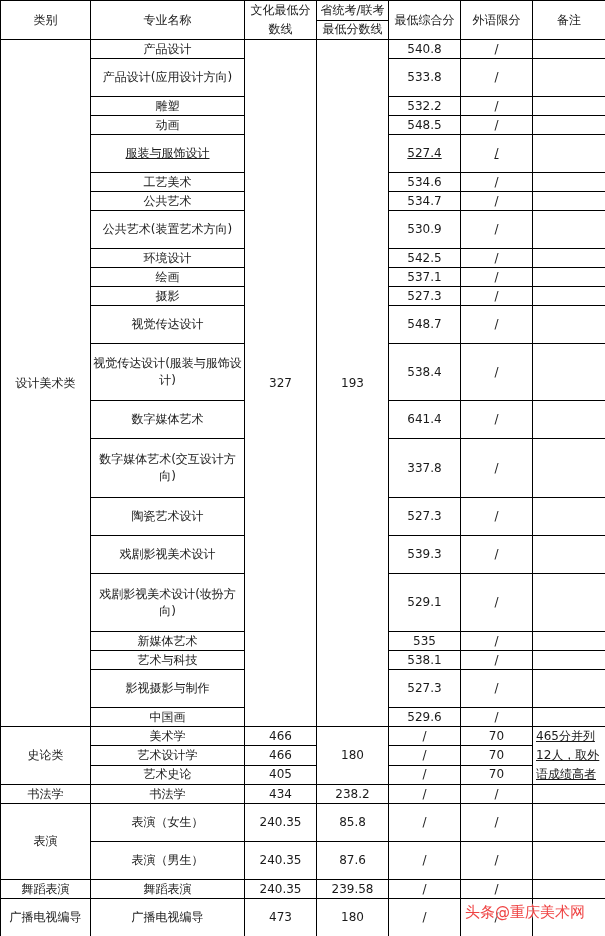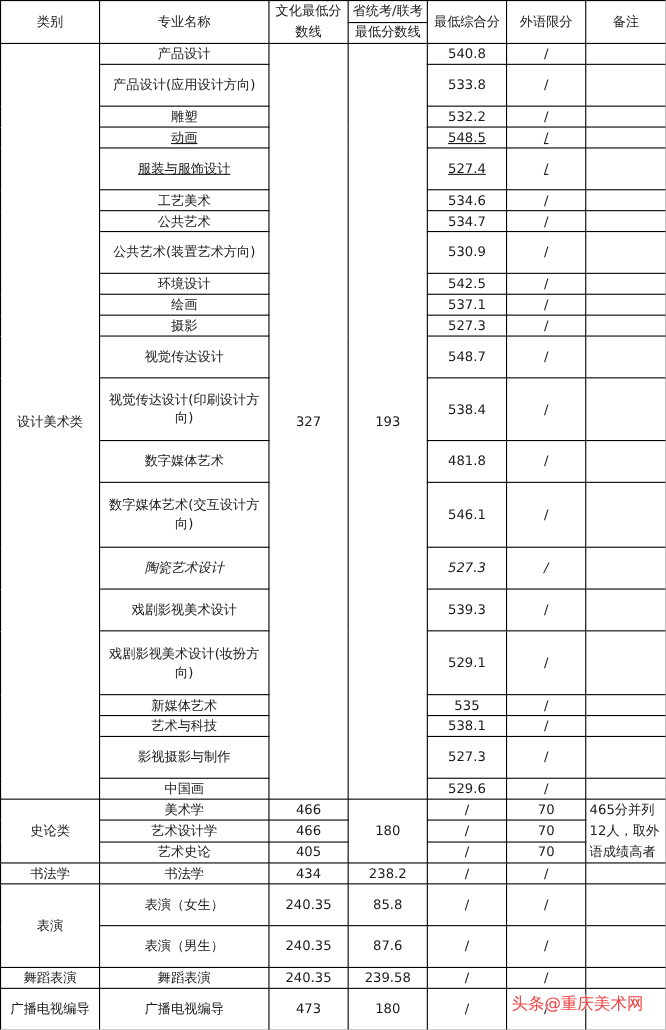--- a/index.html
+++ b/index.html
@@ -3,21 +3,21 @@
 <meta charset="utf-8">
 <style>
   html, body { margin:0; padding:0; background:#ffffff; }
   body { width:605px; height:936px; position:relative; overflow:hidden;
          font-family:"DejaVu Sans", sans-serif; color:#1a1a1a; }
   table { border-collapse:collapse; table-layout:fixed; position:absolute; left:0; top:0;
           width:605px; font-size:12px; }
   td, th { border:1px solid #000; padding:0 2px; text-align:center; vertical-align:middle;
            font-weight:normal; line-height:17px; overflow:hidden; }
   th { font-size:12px; }
-  .note { text-align:left; line-height:19px; padding-left:3px; vertical-align:top; padding-top:0; }
+  .note { text-align:left; line-height:19px; padding-left:3px; vertical-align:top; padding-top:0;text-decoration:underline; }
   .watermark { position:absolute; left:465px; top:903px; font-size:15px; color:#ef4444;
                letter-spacing:0px; white-space:nowrap; text-shadow:0 0 2px #fff, 0 0 2px #fff;
                font-family:"DejaVu Sans", sans-serif; }
 </style>
 </head>
 <body>
 
 <table>
   <colgroup>
     <col style="width:90px">
@@ -57,21 +57,21 @@
         <td>533.8</td>
         <td>/</td>
         <td></td>
       </tr>
       <tr style="height: 19px;">
         <td>雕塑</td>
         <td>532.2</td>
         <td>/</td>
         <td></td>
       </tr>
-      <tr style="height: 19px; text-decoration: underline;">
+      <tr style="height: 19px;">
         <td>动画</td>
         <td>548.5</td>
         <td>/</td>
         <td></td>
       </tr>
       <tr style="height: 38px; text-decoration: underline;">
         <td>服装与服饰设计</td>
         <td>527.4</td>
         <td>/</td>
         <td></td>
@@ -112,38 +112,38 @@
         <td>/</td>
         <td></td>
       </tr>
       <tr style="height: 38px;">
         <td>视觉传达设计</td>
         <td>548.7</td>
         <td>/</td>
         <td></td>
       </tr>
       <tr style="height: 57px;">
-        <td>视觉传达设计(印刷设计方向)</td>
+        <td>视觉传达设计(服装与服饰设计)</td>
         <td>538.4</td>
         <td>/</td>
         <td></td>
       </tr>
       <tr style="height: 38px;">
         <td>数字媒体艺术</td>
-        <td>481.8</td>
+        <td>641.4</td>
         <td>/</td>
         <td></td>
       </tr>
       <tr style="height: 59px;">
         <td>数字媒体艺术(交互设计方向)</td>
-        <td>546.1</td>
-        <td>/</td>
-        <td></td>
-      </tr>
-      <tr style="height: 38px; font-style: italic;">
+        <td>337.8</td>
+        <td>/</td>
+        <td></td>
+      </tr>
+      <tr style="height: 38px;">
         <td>陶瓷艺术设计</td>
         <td>527.3</td>
         <td>/</td>
         <td></td>
       </tr>
       <tr style="height: 38px;">
         <td>戏剧影视美术设计</td>
         <td>539.3</td>
         <td>/</td>
         <td></td>

